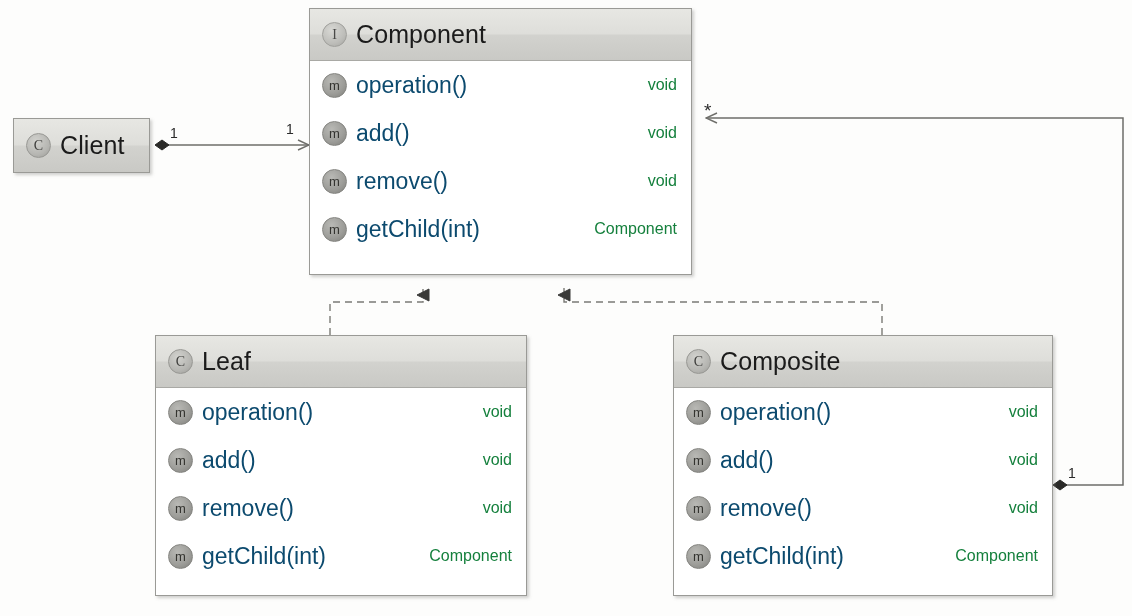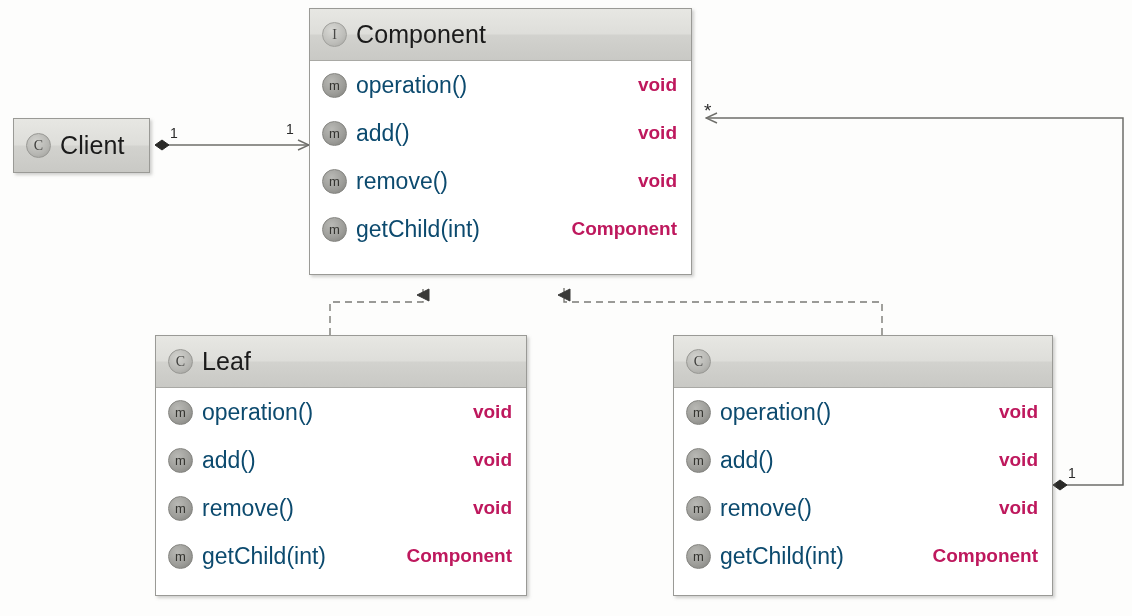--- a/index.html
+++ b/index.html
@@ -61,25 +61,24 @@
     padding-left: 12px;
     padding-right: 14px;
   }
   .member-name {
     font-size: 23px;
     color: #0c4a6e;
     margin-left: 9px;
     white-space: nowrap;
   }
   .member-type {
-    font-size: 19px;
-    color: #be185d;
+    font-size: 16px;
+    color: #15803d;
     margin-left: auto;
     white-space: nowrap;
-    font-weight: bold;
   }
   
   .ic {
     display: inline-block;
     width: 23px;
     height: 23px;
     border-radius: 50%;
     flex: 0 0 auto;
     position: relative;
     text-align: center;
@@ -217,20 +216,21 @@
         <span class="ic ic-m">m</span>
         <span class="member-name">getChild(int)</span>
         <span class="member-type">Component</span>
       </div>
     </div>
   </div>
 
   <div class="uml-box" style="left:673px; top:335px; width:380px; height:261px;">
     <div class="uml-header">
       <span class="ic ic-c">C</span>
+      <span class="uml-title">Composite</span>
     </div>
     <div class="members">
       <div class="member-row">
         <span class="ic ic-m">m</span>
         <span class="member-name">operation()</span>
         <span class="member-type">void</span>
       </div>
       <div class="member-row">
         <span class="ic ic-m">m</span>
         <span class="member-name">add()</span>

